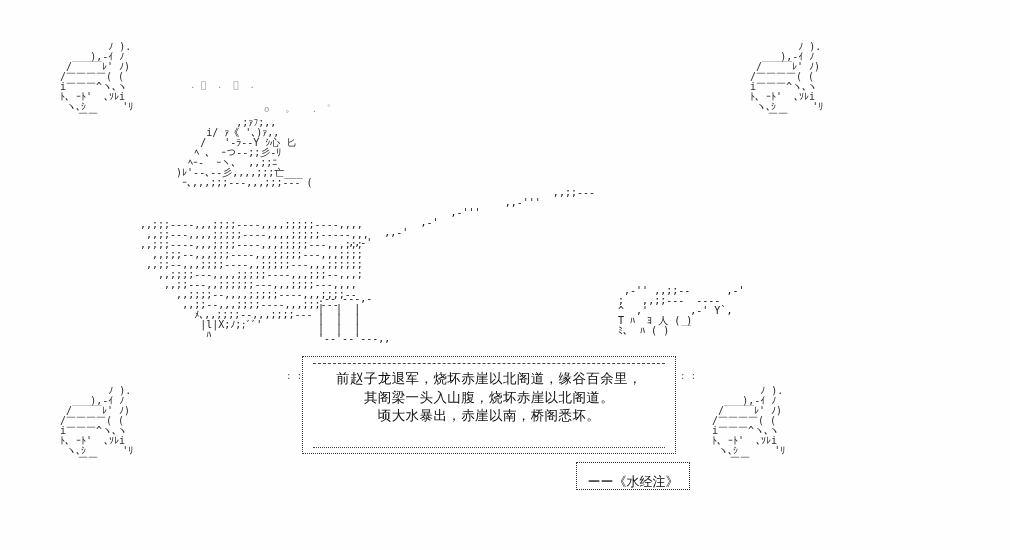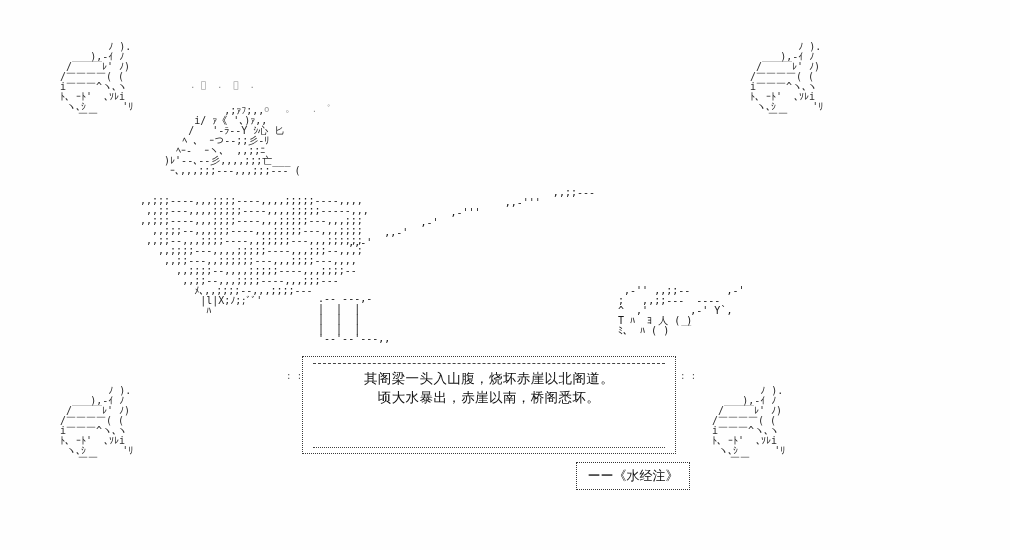--- a/index.html
+++ b/index.html
@@ -135,21 +135,21 @@
   #citation-box {
     position: absolute;
     left: 576px;
     top: 462px;
     width: 114px;
     height: 28px;
     box-sizing: border-box;
     border: 1px dotted #333;
     background: #ffffff;
     display: flex;
-    align-items: center;
+    align-items: flex-end;
     justify-content: center;
   }
   #citation-text {
     font-family: "DejaVu Sans", sans-serif;
     font-size: 13px;
     line-height: 14px;
     color: #0d0d0d;
     white-space: pre;
   }
 
@@ -209,21 +209,21 @@
   i￣￣￣^ヽ､ヽ
   ﾄ､ ｰﾄ'  ､ｿﾚi
    ヽ､ｼ      'ﾘ
      ￣￣</pre>
 
   <pre class="aa" id="speckles">. ﾟ  .  ｡  .</pre>
 
   <pre class="aa" id="speckles2">o   ｡    .  ﾟ</pre>
 
   <div id="figure-main" class="aa">
-    <pre style="margin:0">              ,;ｧﾌ;,,
+    <pre style="margin:12px">              ,;ｧﾌ;,,
          i/ ｧ《 '､)ｧ,,
         /   '-ﾗ--Y ｼ心 匕
        ﾍ 、 ｰつ--;;彡-ﾘ
       ﾍｰ-  ｰヽ､  ,,;;ﾆ
     )ﾚ'--､--彡,,,,;;;亡___
      ｰ､,,,;;;---,,,;;;--- (</pre>
     <pre style="margin:0">,,;;;----,,,;;;;----,,,,;;;;;----,,,,
  ,,;;---,,,,;;;;;----,,,,;;;;;-----,,,
 ,,;;;----,,,;;;;----,,,;;;;;---,,,;;;
   ,,;;;--,,,;;;----,,,;;;;;---,,,;;;;
@@ -258,20 +258,21 @@
   ^  ,'       ,-' Y`,
   T ﾊ  ﾖ 人 ( )
   ﾐ､  ﾊ ( )  ￣</pre>
 
   <pre class="side-ticks" id="ticks-left">: :</pre>
   <pre class="side-ticks" id="ticks-right">: :</pre>
 
   <div id="quote-box">
     <div class="inner-rule-top"></div>
     <div id="quote-lines">
+      <span class="q-line">前赵子龙退军，烧坏赤崖以北阁道，缘谷百余里，</span>
       <span class="q-line">其阁梁一头入山腹，烧坏赤崖以北阁道。</span>
       <span class="q-line">顷大水暴出，赤崖以南，桥阁悉坏。</span>
     </div>
     <div class="inner-rule-bottom"></div>
   </div>
 
   <div id="citation-box">
     <span id="citation-text">ーー《水经注》</span>
   </div>
 

